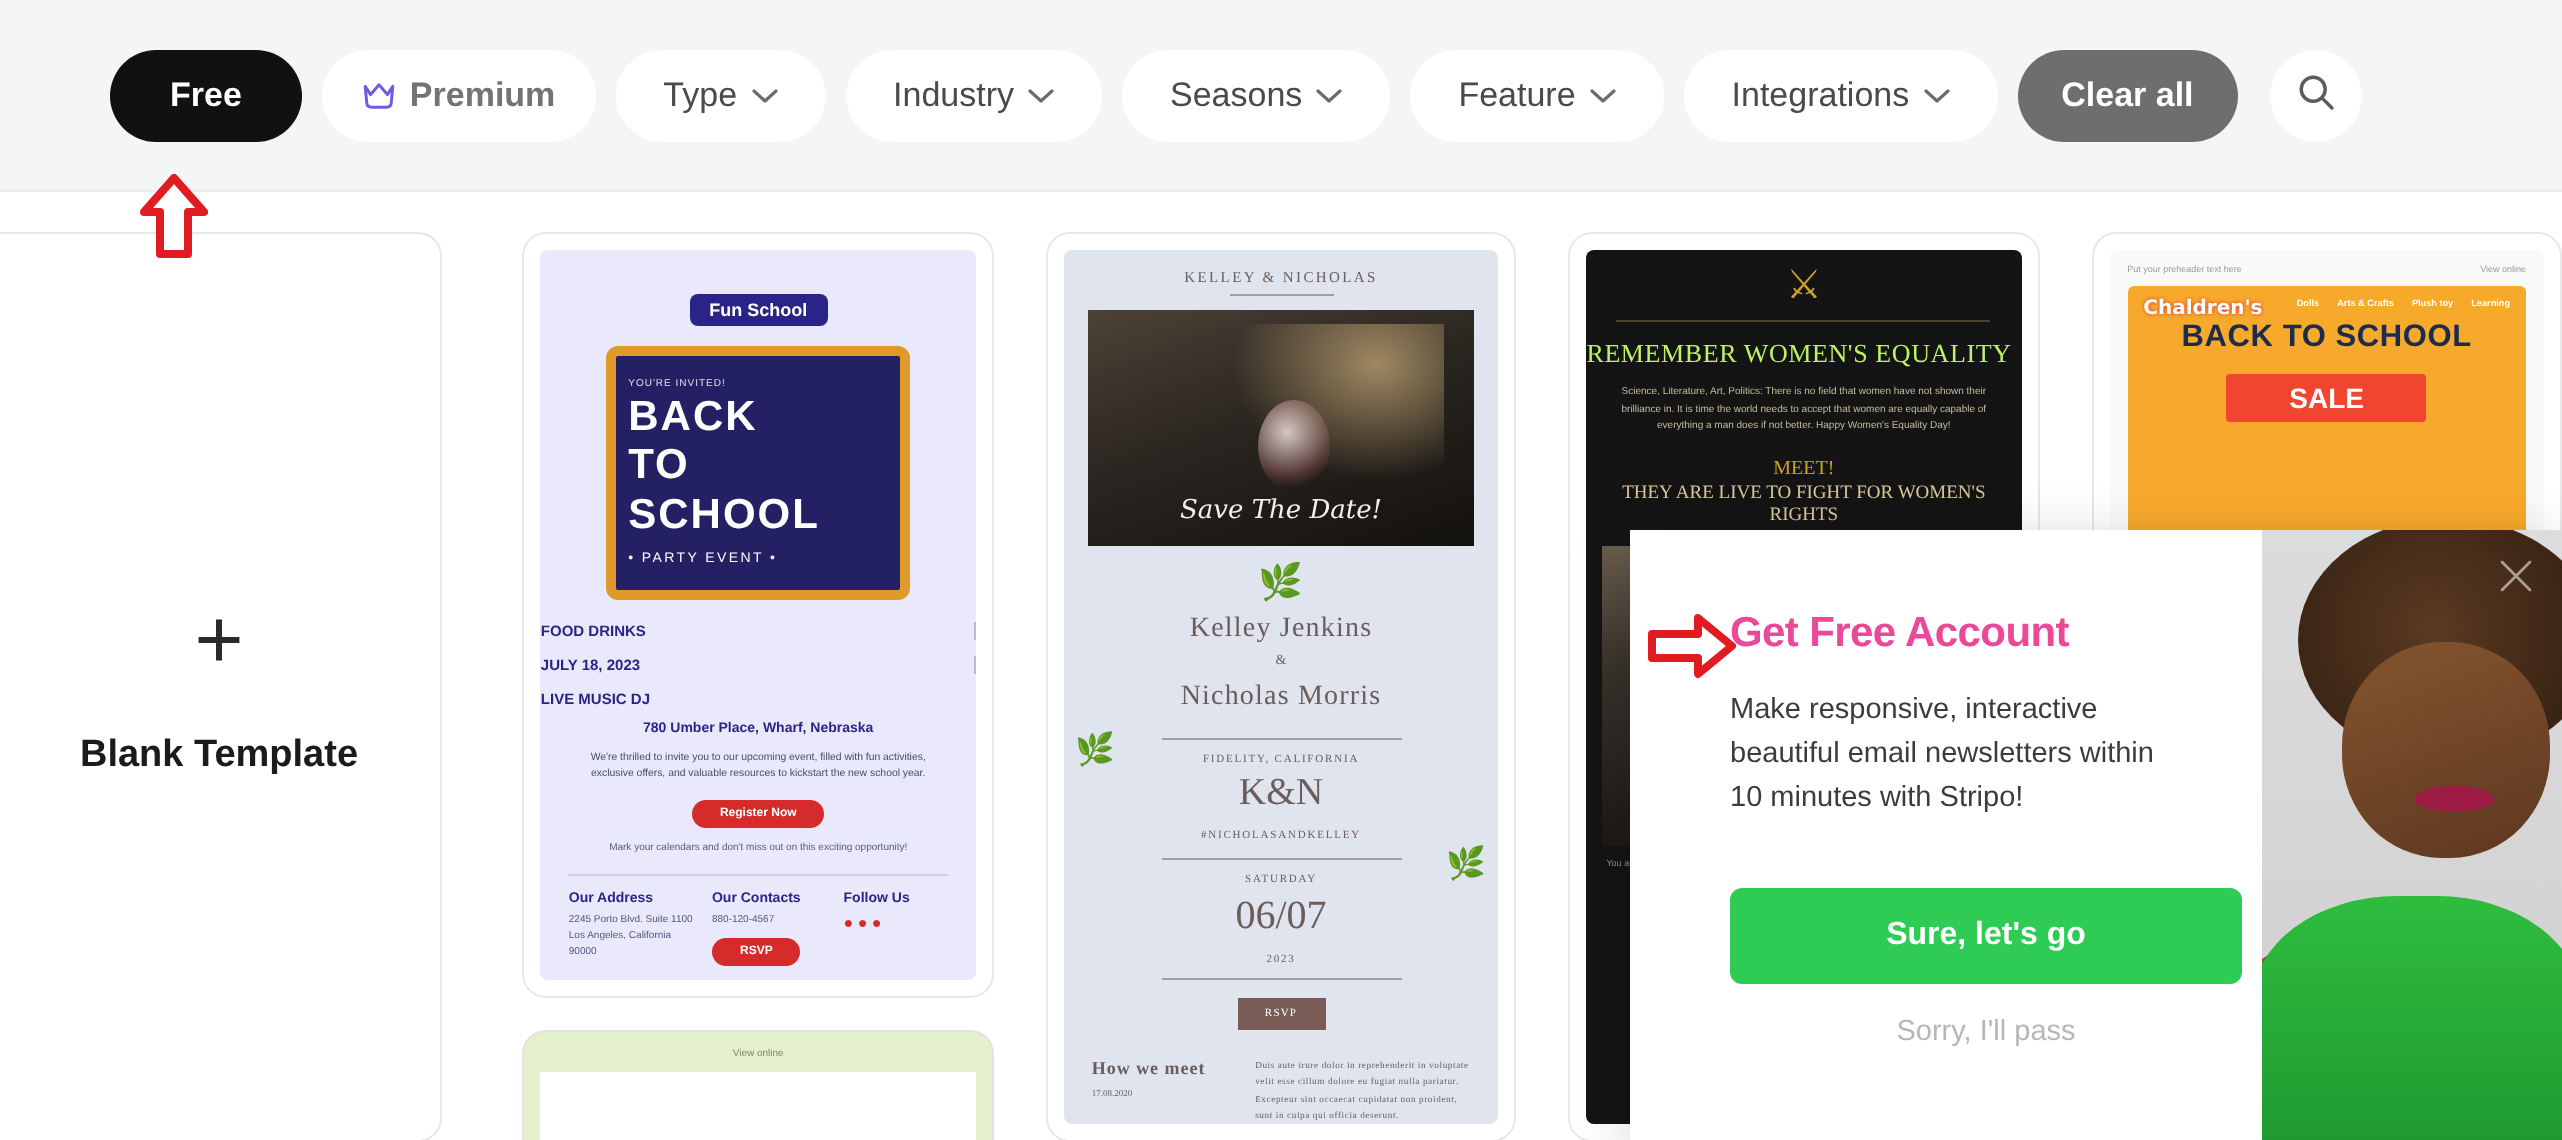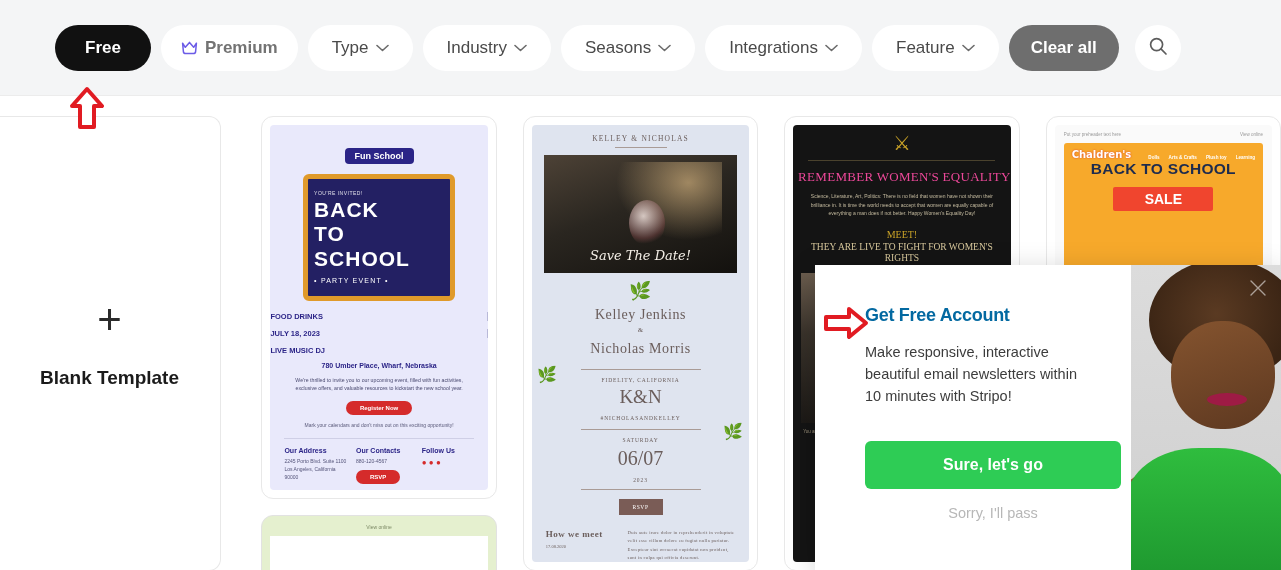--- a/index.html
+++ b/index.html
@@ -130,38 +130,38 @@
   .c2-how { display:flex; gap:10px; padding:14px 14px 0; }
   .c2-how h4 { font-size:9px; letter-spacing:.5px; }
   .c2-how .d { font-size:4.5px; margin-top:5px; }
   .c2-how p { font-size:4.6px; line-height:1.8; letter-spacing:.3px; }
   .c2-sprig { position:absolute; font-size:16px; color:#8fae7a; }
 
   
   .c3 { background:#141414; width:100%; height:100%; color:#d9cba0; position:relative; }
   .c3-emblem { text-align:center; font-size:20px; color:#c9a227; padding-top:8px; line-height:1; }
   .c3-rule { width:86%; height:1px; background:#4a422d; margin:7px auto 0; }
-  .c3-title { text-align:right; font-size:13px; letter-spacing:.3px; margin-top:8px;
-              font-family:"Liberation Serif", serif; color:#ec4899; }
+  .c3-title { text-align:left; font-size:13px; letter-spacing:.3px; margin-top:8px;
+              font-family:"Liberation Serif", serif; color:#bef264; }
   .c3-body { font-size:5px; color:#c6bca0; text-align:center; margin:7px 14px 0; line-height:1.7; }
   .c3-meet { text-align:center; margin-top:11px; font-family:"Liberation Serif", serif; }
   .c3-meet .m { font-size:10px; color:#c9a227; }
   .c3-meet .r { font-size:9.5px; color:#d8c89c; line-height:1.25; margin-top:2px; }
   .c3-photo { height:150px; margin:8px 8px 0;
               background: linear-gradient(180deg,#6b5d4e 0%,#3a332b 40%,#1c1916 100%); }
   .c3-foot { font-size:4.5px; color:#9a907a; padding:6px 10px 0; }
 
   
   .c4 { background:#fafafa; width:100%; height:100%; position:relative; }
   .c4-pre { display:flex; justify-content:space-between; font-size:4.5px; color:#9a9a9a; padding:7px 9px 6px; }
   .c4-main { margin:0 9px; border-radius:3px; overflow:hidden; position:relative; height:290px;
              background:#f7a92b; }
   .c4-wave { position:absolute; left:-5%; top:47%; width:110%; height:70%;
              background:#18489c; border-radius:55% 45% 0 0 / 38% 30% 0 0; transform: rotate(-4deg); }
-  .c4-nav { display:flex; align-items:flex-end; justify-content:space-between; padding:6px 8px 0;
+  .c4-nav { display:flex; align-items:flex-start; justify-content:space-between; padding:6px 8px 0;
             position:relative; z-index:2; }
   .c4-logo { font-size:10px; font-weight:700; color:#fff; font-family:"DejaVu Sans", sans-serif;
              text-shadow: 0 0 2px #e0352b; }
   .c4-links { display:flex; gap:9px; font-size:4.6px; color:#fff; font-weight:700; }
   .c4-head { text-align:center; font-size:15.5px; font-weight:700; color:#1d2b4e; 
              position:relative; z-index:2; letter-spacing:.3px; }
   .c4-sale { display:block; width:100px; margin:9px auto 0; background:#f0452e; color:#fff;
              text-align:center; font-size:14px; font-weight:700; padding:4px 0; border-radius:2px;
              position:relative; z-index:2; }
   .c4-sub { position:absolute; left:12px; bottom:34px; font-size:9px; font-weight:700; color:#fff;
@@ -176,21 +176,21 @@
   .green-card .sheet { background:#fff; height:90px; margin-top:6px; display:flex;
                        align-items:center; justify-content:center; font-size:16px; color:#555; gap:4px; }
 
   
   .modal {
     position: absolute; left: 815px; top: 265px; width: 466px; height: 305px;
     background: #ffffff; box-shadow: 0 6px 28px rgba(0,0,0,.18);
     display: flex; overflow: hidden; z-index: 50;
   }
   .modal-left { width: 316px; padding: 40px 34px 0 50px; }
-  .modal-title { font-size: 18px; font-weight: 800; color: #0369a1; letter-spacing:-.3px; }
+  .modal-title { font-size: 21px; font-weight: 800; color: #ec4899; letter-spacing:-.3px; }
   .modal-text { font-size: 14.5px; color: #3c3c3c; line-height: 1.5; margin-top: 16px; }
   .modal-cta {
     display: block; width: 256px; margin-top: 34px; background: #2ecc55; color: #fff;
     font-size: 16px; font-weight: 700; text-align: center; padding: 15px 0;
     border: none; border-radius: 6px; cursor: pointer;
     font-family: "Liberation Sans", sans-serif;
   }
   .modal-pass {
     display: block; width: 256px; text-align: center; margin-top: 16px;
     font-size: 14.5px; color: #b7b7b7; background: none; border: none; cursor: pointer;
@@ -251,30 +251,30 @@
     <button class="chip">
       <span>Seasons</span>
       <span class="chev">
         <svg width="13" height="8" viewBox="0 0 13 8">
             <path d="M1 1.5 L6.5 6.5 L12 1.5" stroke="#6b6b6b" stroke-width="1.6" fill="none" stroke-linecap="round" stroke-linejoin="round"></path>
           </svg>
       </span>
     </button>
 
     <button class="chip">
-      <span>Integrations</span>
+      <span>Feature</span>
       <span class="chev">
         <svg width="13" height="8" viewBox="0 0 13 8">
             <path d="M1 1.5 L6.5 6.5 L12 1.5" stroke="#6b6b6b" stroke-width="1.6" fill="none" stroke-linecap="round" stroke-linejoin="round"></path>
           </svg>
       </span>
     </button>
 
     <button class="chip">
-      <span>Feature</span>
+      <span>Integrations</span>
       <span class="chev">
         <svg width="13" height="8" viewBox="0 0 13 8">
             <path d="M1 1.5 L6.5 6.5 L12 1.5" stroke="#6b6b6b" stroke-width="1.6" fill="none" stroke-linecap="round" stroke-linejoin="round"></path>
           </svg>
       </span>
     </button>
 
     <button class="chip clearall">
       <span>Clear all</span>
     </button>

